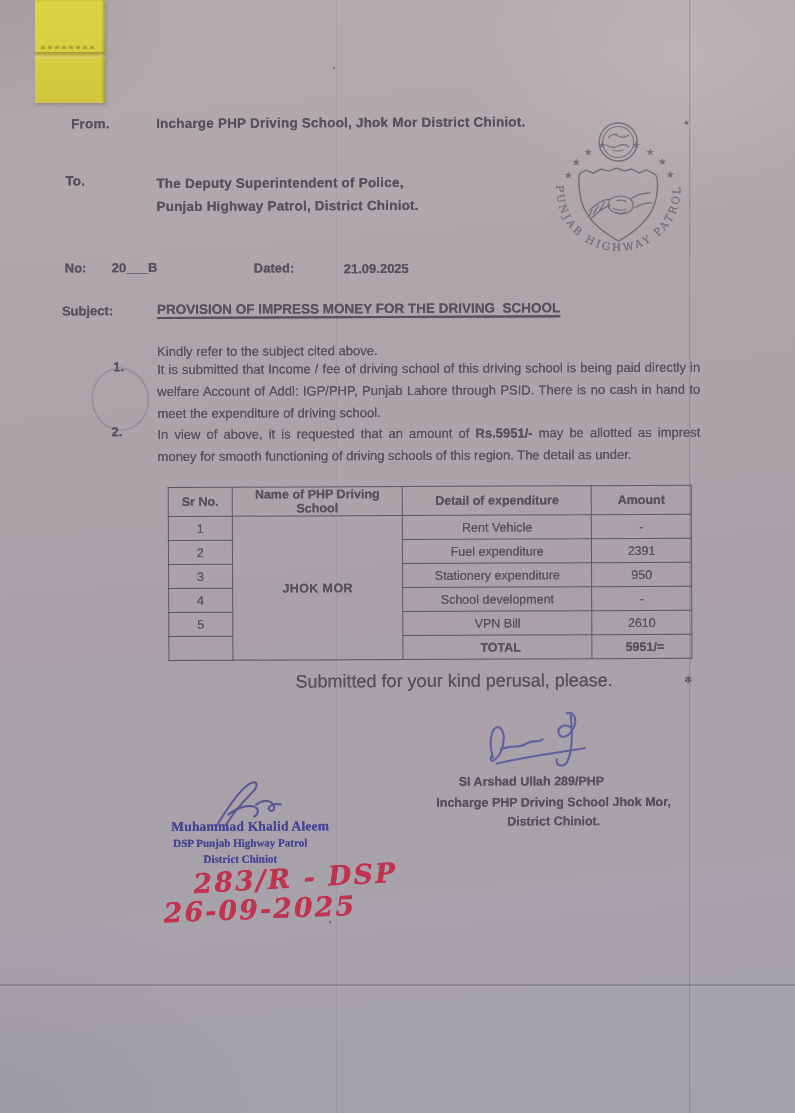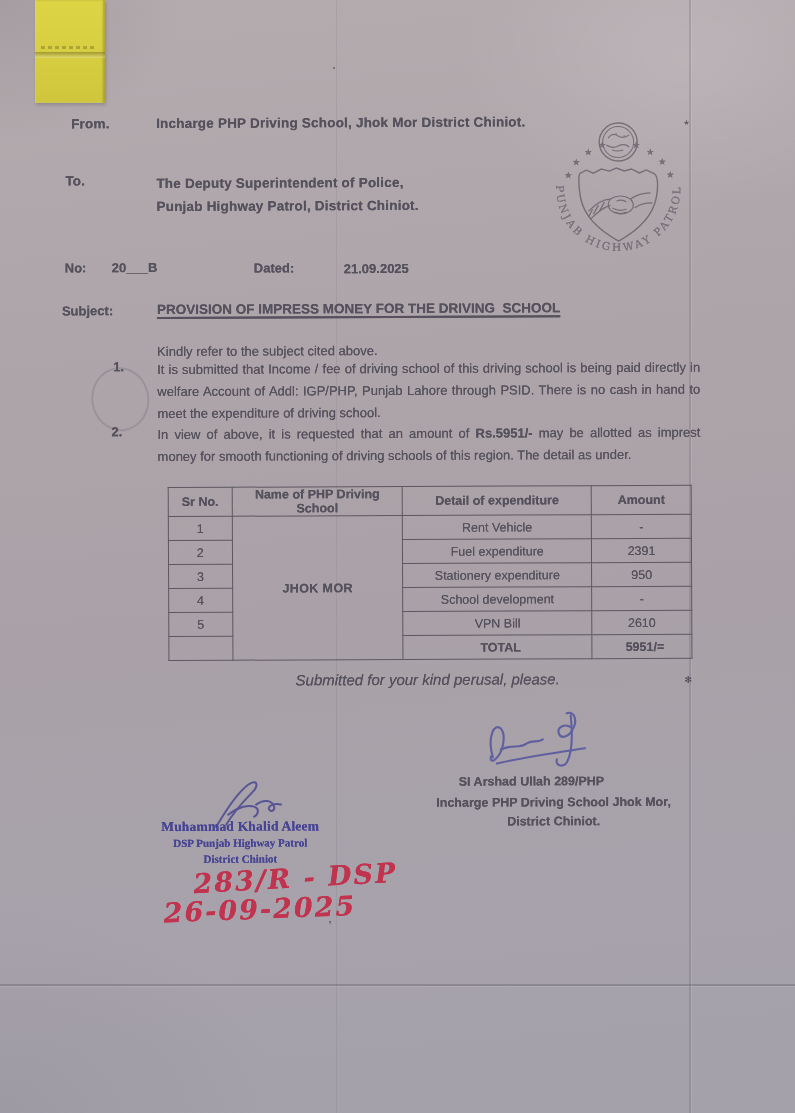--- a/index.html
+++ b/index.html
@@ -181,39 +181,39 @@
             <td class="c-amount">2610</td>
           </tr>
           <tr class="total-row">
             <td class="c-sr"></td>
             <td class="c-detail">TOTAL</td>
             <td class="c-amount">5951/=</td>
           </tr>
         </tbody>
     </table>
 
-    <div class="abs" style="left:295px;top:671px;font-size:15px;font-style:italic;">Submitted for your kind perusal, please.</div>
+    <div class="abs" style="left:295px;top:671px;font-size:18px;">Submitted for your kind perusal, please.</div>
 
     <svg class="abs" style="left:478px;top:706px;" width="122" height="70" viewBox="0 0 122 70" fill="none" stroke="#4e4f9f" stroke-width="2.1" stroke-linecap="round" opacity="0.85">
       <path d="M14,52 C8,30 16,17 22,23 C28,30 24,48 16,54 C13,56 11,55 12,51"></path>
       <path d="M22,44 C34,38 40,44 48,38 C54,34 58,38 64,34"></path>
       <path d="M88,8 C96,5 99,16 94,24 C90,32 82,34 80,28 C78,22 86,18 92,22"></path>
       <path d="M92,10 C94,30 93,48 88,57 C84,63 76,60 78,54"></path>
       <path d="M18,58 C44,52 74,48 106,43"></path>
     </svg>
     <div class="abs sig-line txtc" style="left:423px;top:775px;width:215px;">SI Arshad Ullah 289/PHP</div>
     <div class="abs sig-line txtc" style="left:425px;top:796px;width:255px;">Incharge PHP Driving School Jhok Mor,</div>
     <div class="abs sig-line txtc" style="left:425px;top:815px;width:255px;">District Chiniot.</div>
 
     <svg class="abs" style="left:207px;top:776px;" width="95" height="55" viewBox="0 0 95 55" fill="none" stroke="#45418f" stroke-width="2" stroke-linecap="round" opacity="0.85">
       <path d="M8,50 C20,30 34,10 44,6 C50,4 50,10 44,16 C36,24 24,38 18,48"></path>
       <path d="M20,38 C30,30 40,28 46,30 C52,32 50,38 46,40"></path>
       <path d="M48,28 C56,22 64,24 66,30 C67,34 63,36 61,33 C59,30 66,26 73,28"></path>
     </svg>
-    <div class="abs stamp stamp-name txtc" style="left:150px;top:818px;width:178px;">Muhammad Khalid Aleem</div>
+    <div class="abs stamp stamp-name txtc" style="left:150px;top:818px;width:178px;text-align:right;">Muhammad Khalid Aleem</div>
     <div class="abs stamp stamp-sub txtc" style="left:150px;top:836px;width:178px;">DSP Punjab Highway Patrol</div>
     <div class="abs stamp stamp-sub txtc" style="left:150px;top:852px;width:178px;">District Chiniot</div>
 
     <div class="abs red-hand" style="left:192px;top:862px;transform:rotate(-3deg);">283/R - DSP</div>
     <div class="abs red-hand" style="left:162px;top:893px;transform:rotate(-2deg);">26-09-2025</div>
 
     <div class="abs artifact" style="left:684px;top:676px;">✻</div>
     <div class="abs artifact" style="left:334px;top:60px;font-size:12px;">·</div>
     <div class="abs artifact" style="left:327px;top:918px;font-size:12px;">’</div>
     <div class="abs artifact" style="left:686px;top:114px;">⁎</div>

